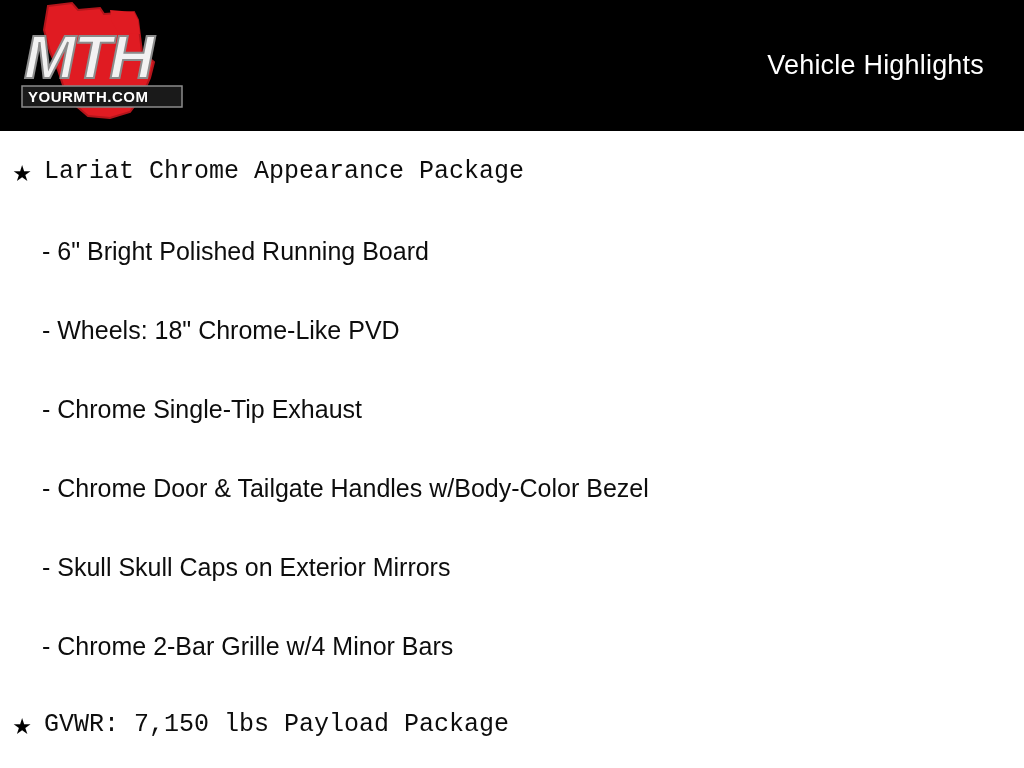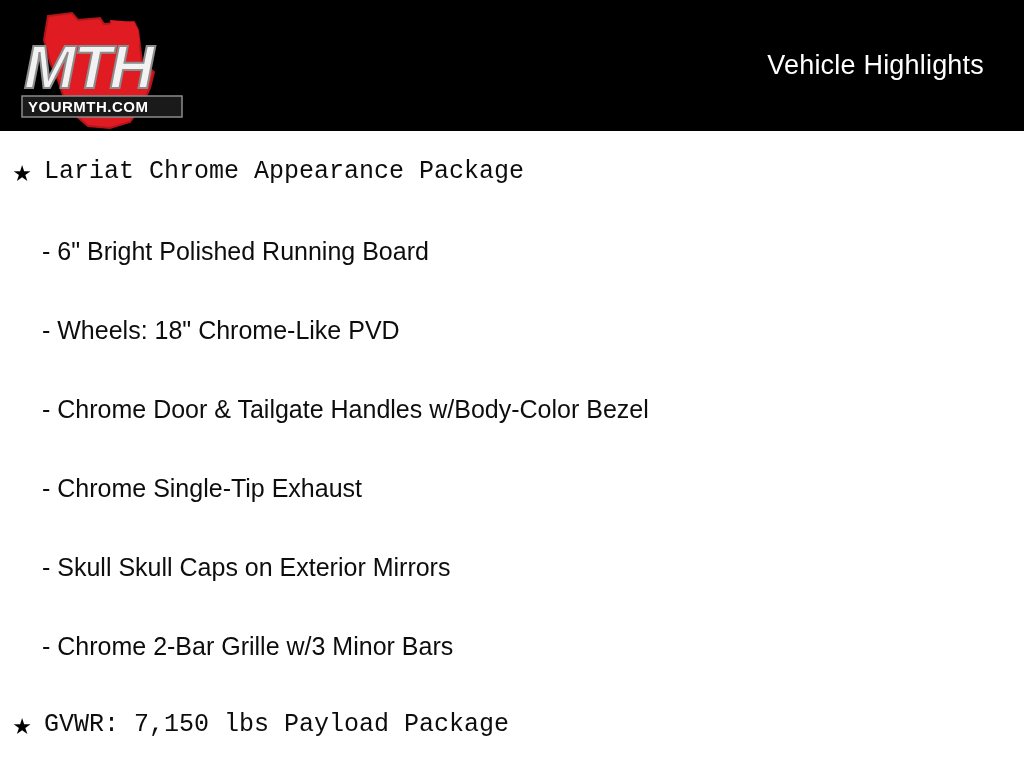--- a/index.html
+++ b/index.html
@@ -34,21 +34,21 @@
     font-size: 27px;
     color: #ffffff;
     letter-spacing: 0.2px;
     white-space: nowrap;
   }
 
   
   .logo {
     position: absolute;
     left: 14px;
-    top: 10px;
+    top: 0;
     width: 172px;
     height: 122px;
     text-decoration: underline;
   }
 
   .logo svg { display: block; }
 
   
   .body {
     position: relative;
@@ -132,36 +132,36 @@
       <span class="text">- 6" Bright Polished Running Board</span>
     </div>
 
     <div class="line lvl1">
       <span class="bullet"></span>
       <span class="text">- Wheels: 18" Chrome-Like PVD</span>
     </div>
 
     <div class="line lvl1">
       <span class="bullet"></span>
-      <span class="text">- Chrome Door &amp; Tailgate Handles w/Body-Color Bezel</span>
+      <span class="text">- Chrome Single-Tip Exhaust</span>
     </div>
 
     <div class="line lvl1">
       <span class="bullet"></span>
-      <span class="text">- Chrome Single-Tip Exhaust</span>
+      <span class="text">- Chrome Door &amp; Tailgate Handles w/Body-Color Bezel</span>
     </div>
 
     <div class="line lvl1">
       <span class="bullet"></span>
       <span class="text">- Skull Skull Caps on Exterior Mirrors</span>
     </div>
 
     <div class="line lvl1">
       <span class="bullet"></span>
-      <span class="text">- Chrome 2-Bar Grille w/3 Minor Bars</span>
+      <span class="text">- Chrome 2-Bar Grille w/4 Minor Bars</span>
     </div>
 
     <div class="line lvl0">
       <span class="bullet">★</span>
       <span class="text">GVWR: 7,150 lbs Payload Package</span>
     </div>
 
   </div>
 </div>
 

